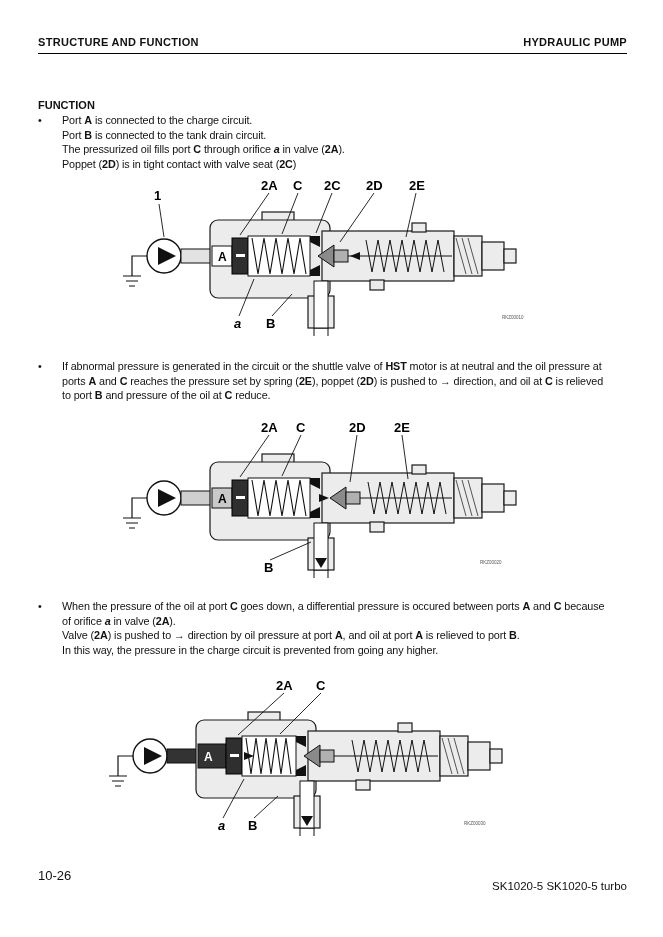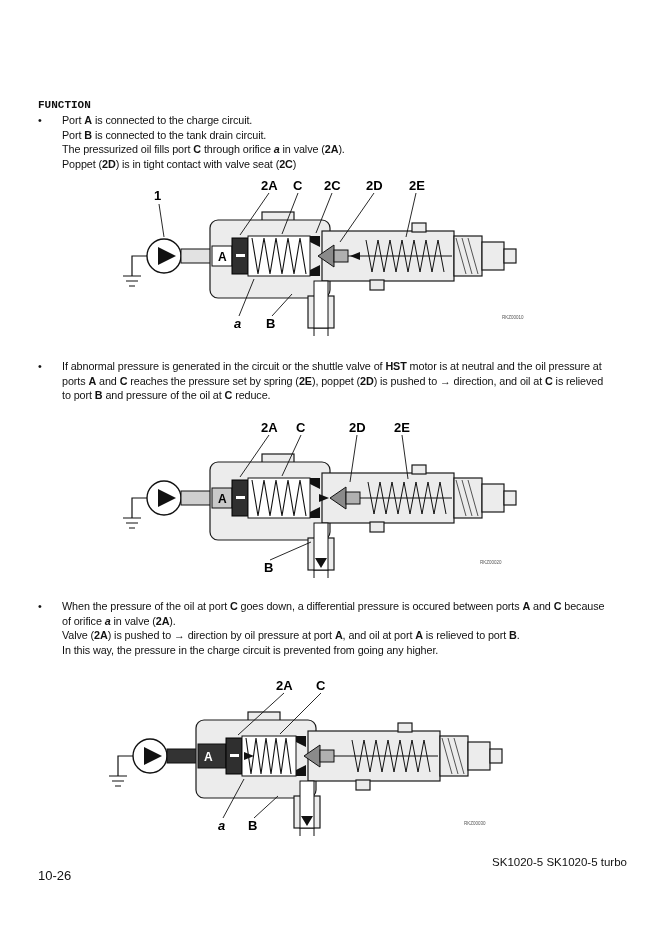--- a/index.html
+++ b/index.html
@@ -8,40 +8,44 @@
     position:relative; width:663px; height:937px; background:#fff;
     font-family:"Liberation Sans", sans-serif; color:#111; overflow:hidden;
     margin:0 auto;
   }
   .header {
     position:absolute; left:38px; right:36px; top:36px;
     display:flex; justify-content:space-between;
     font-size:11px; font-weight:700; letter-spacing:.3px;
     border-bottom:1.6px solid #000; padding-bottom:5px;
   }
-  .section-title { position:absolute; left:38px; top:99px; font-size:11px; font-weight:700;font-family:Liberation Mono, monospace; }
+  .section-title { position:absolute; left:38px; top:99px; font-size:11px; font-weight:700; }
   .bullet { position:absolute; display:flex; font-size:10.8px; line-height:14.6px; letter-spacing:-.1px; }
   .bullet .dot { width:24px; flex:0 0 24px; }
   .btxt { flex:1; }
   .b { font-weight:700; }
   .i { font-style:italic; }
   .diagram { position:absolute; }
   .footer-left  { position:absolute; left:38px; top:868px; font-size:13px; }
-  .footer-right { position:absolute; right:36px; top:856px; font-size:11.5px; }
+  .footer-right { position:absolute; right:36px; top:880px; font-size:11.5px; }
   svg text { font-family:"Liberation Sans", sans-serif; }
   .lblT { font-size:13px; font-weight:700; fill:#000; }
   .lblA { font-size:12px; font-weight:700; fill:#000; }
   .lblAw { font-size:12px; font-weight:700; fill:#fff; }
   .code { font-size:4.5px; fill:#555; }
 </style>
 </head>
 <body>
 
 <div class="page">
 
+  <div class="header">
+    <span>STRUCTURE AND FUNCTION</span>
+    <span>HYDRAULIC PUMP</span>
+  </div>
 
   <div class="section-title">FUNCTION</div>
 
   <div class="bullet" style="left:38px; top:113px; width:560px;">
     <span class="dot">•</span>
     <div class="btxt"><span>Port </span><span class="b">A</span><span> is connected to the charge circuit.</span><br><span>Port </span><span class="b">B</span><span> is connected to the tank drain circuit.</span><br><span>The pressurized oil fills port </span><span class="b">C</span><span> through orifice </span><span class="b i">a</span><span> in valve (</span><span class="b">2A</span><span>).</span><br><span>Poppet (</span><span class="b">2D</span><span>) is in tight contact with valve seat (</span><span class="b">2C</span><span>)</span></div>
   </div>
 
   <svg class="diagram" style="left:112px; top:176px;" width="440" height="170" viewBox="0 0 440 170">
 

